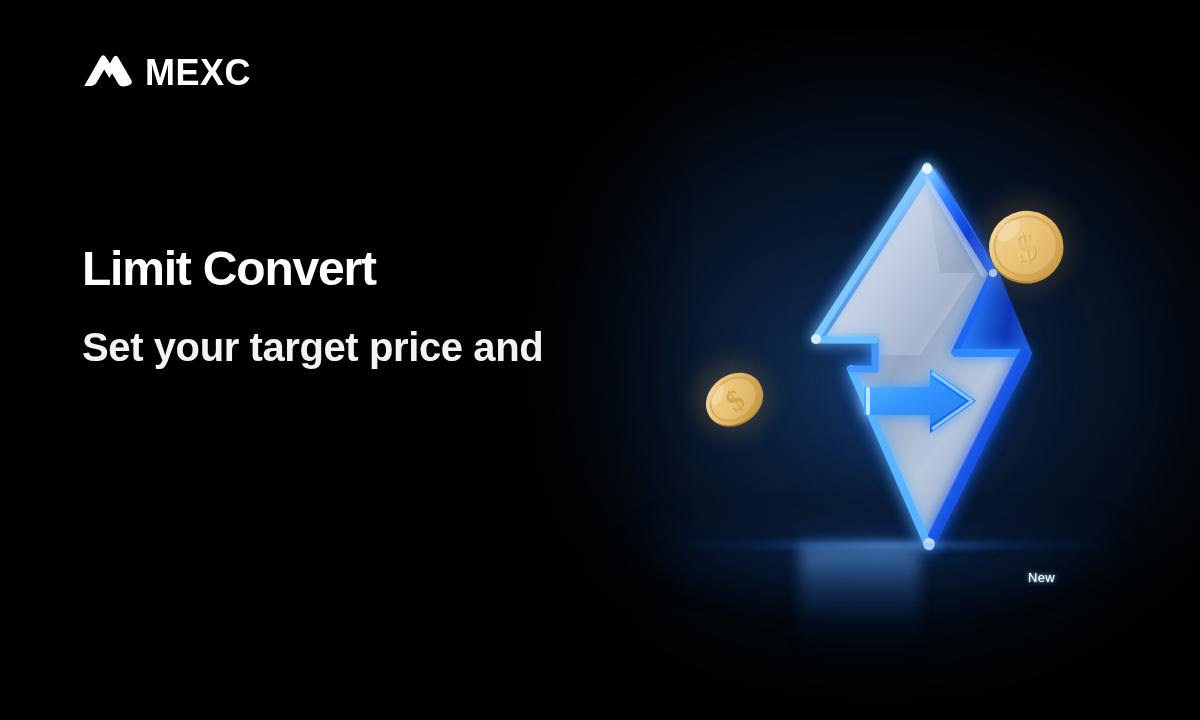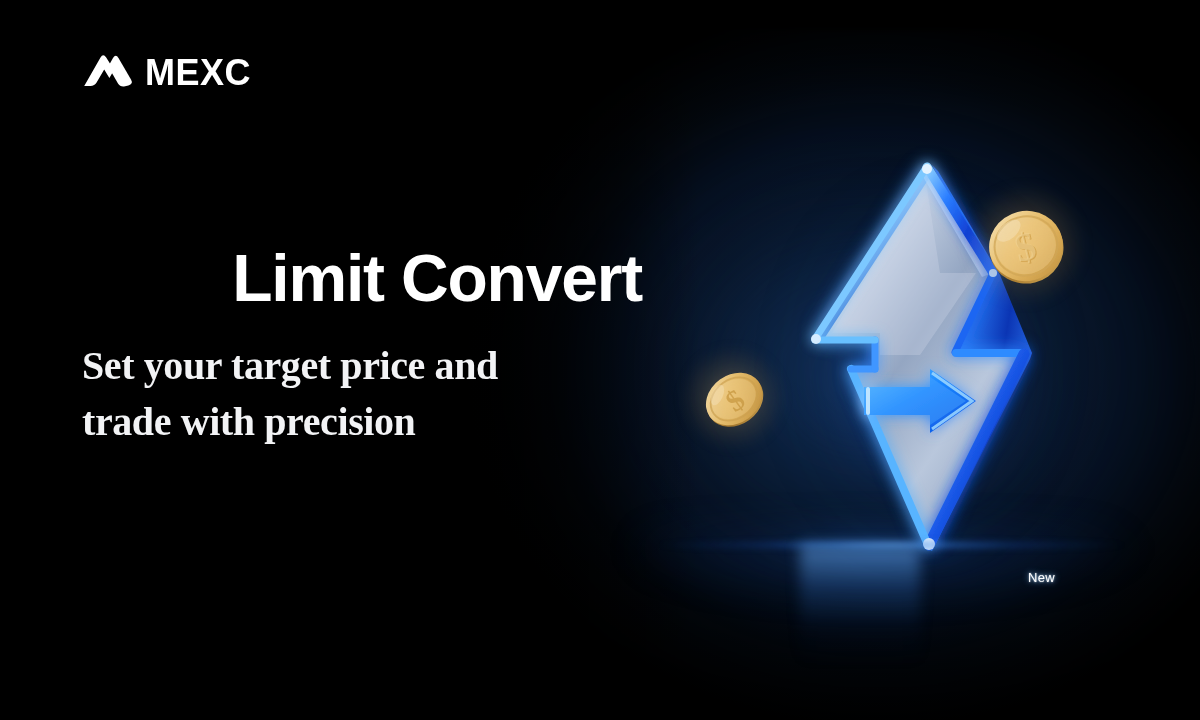--- a/index.html
+++ b/index.html
@@ -102,36 +102,35 @@
   
   .copy {
     position: absolute;
     left: 82px;
     top: 245px;
     width: 560px;
   }
   .headline {
     margin: 0;
     color: #ffffff;
-    font-size: 66px;
+    font-size: 48px;
     font-weight: 700;
     line-height: 1.02;
     letter-spacing: -1.2px;
     white-space: nowrap;
-    text-align: right;
   }
   .subhead {
     margin: 26px 0 0 0;
     color: #f2f3f5;
     font-size: 40px;
     font-weight: 600;
     line-height: 1.38;
     letter-spacing: -0.4px;
   }
-  .subhead .sub-line { display: block; font-family: Liberation Serif, serif; }
+  .subhead .sub-line { display: block; }
 
   
   .art {
     position: absolute;
     left: 620px;
     top: 120px;
     width: 580px;
     height: 500px;
   }
 
@@ -250,21 +249,20 @@
         <path d="M35.0 6.0 Q37.8 1.4 40.6 6.2 L53.0 27.6 Q55.4 32.0 50.4 33.6 L46.0 34.4 Q42.0 34.8 40.0 31.4 L30.2 14.6 Z" fill="#ffffff"></path>
       </svg>
     </span>
     <span class="logo-word">MEXC</span>
   </div>
 
   <div class="copy">
     <h1 class="headline">Limit Convert</h1>
     <p class="subhead">
       <span class="sub-line">Set your target price and</span>
-      <span class="sub-line">trade with precision</span>
     </p>
   </div>
 
   <div class="art">
 
     <div class="floor-haze"></div>
     <div class="bolt-bloom"></div>
 
     <div class="bolt-wrap">
       <svg class="bolt-svg" width="270" height="400" viewBox="0 0 270 400" aria-hidden="true">

